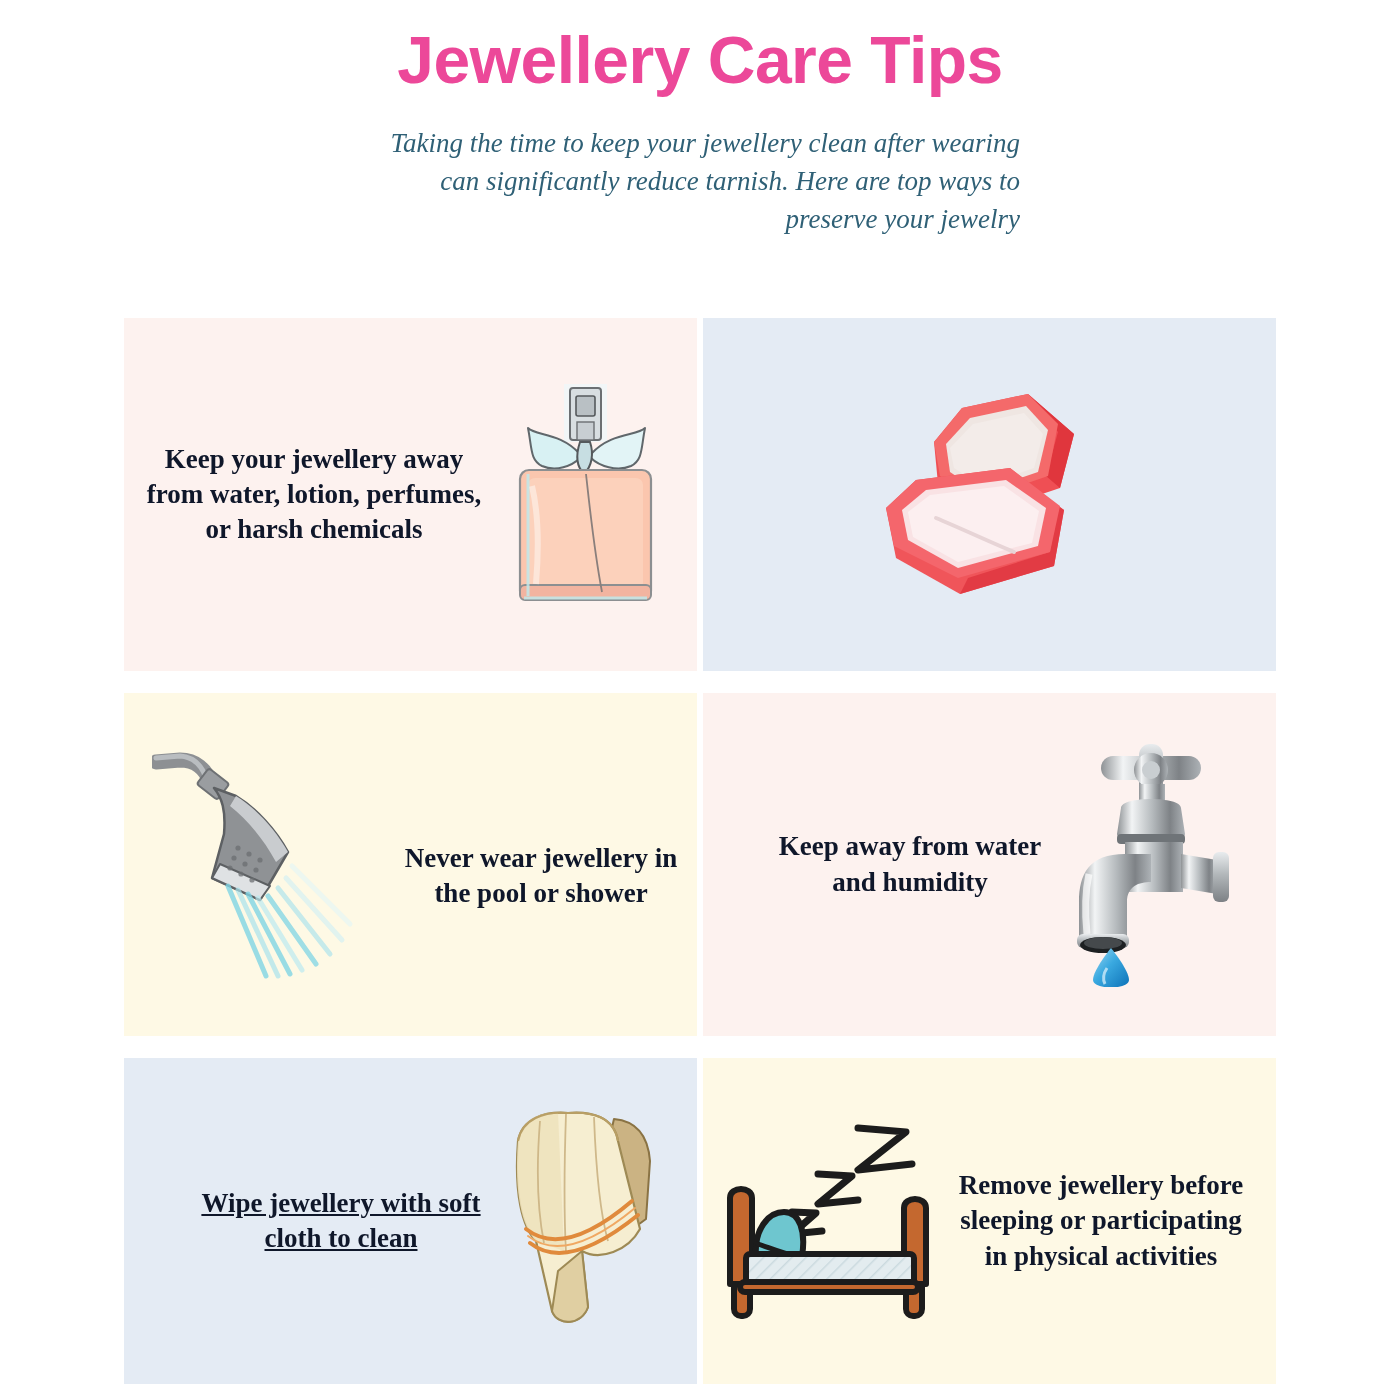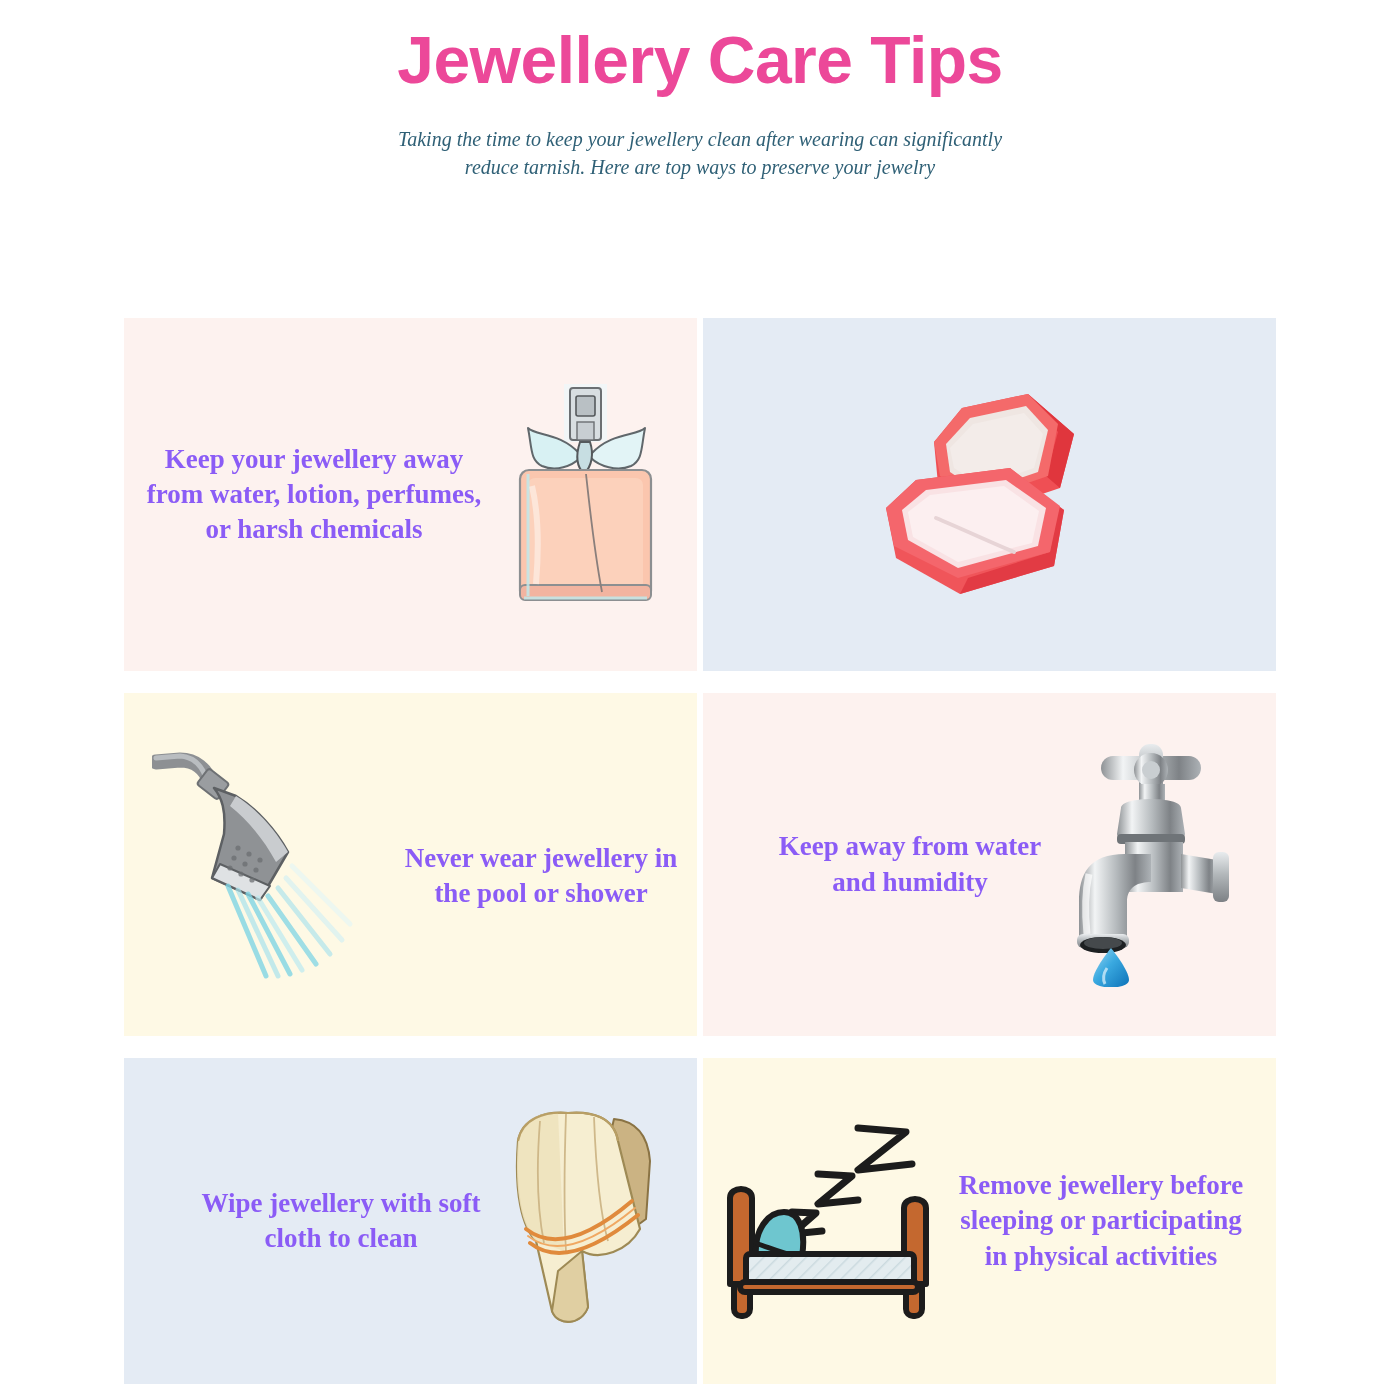--- a/index.html
+++ b/index.html
@@ -32,23 +32,24 @@
     line-height: 1.05;
     letter-spacing: -0.5px;
     color: #ec4899;
     margin: 0;
   }
   .subtitle {
     margin: 30px auto 10px auto;
     width: 640px;
     font-family: "Liberation Serif", "DejaVu Serif", serif;
     font-style: italic;
-    font-size: 20px;
+    font-size: 27px;
     line-height: 1.40;
     color: #2f6076;
+    text-align: right;
   }
 
   
   .grid {
     position: absolute;
     left: 124px;
     top: 318px;
     width: 1152px;
     display: grid;
     grid-template-columns: 573px 573px;
@@ -61,21 +62,21 @@
     display: flex;
     align-items: center;
     overflow: hidden;
   }
   .card.text-left { flex-direction: row; }
   .card.text-right { flex-direction: row-reverse; }
 
   .card-text {
     flex: 0 0 auto;
     text-align: center;
-    color: #8b5cf6;
+    color: #0f172a;
     font-family: "Liberation Serif", "DejaVu Serif", serif;
     font-weight: bold;
     font-size: 27px;
     line-height: 1.30;
   }
   .card-art {
     flex: 1 1 auto;
     display: flex;
     align-items: center;
     justify-content: center;
@@ -83,21 +84,21 @@
 
   
   .c1 .card-text { width: 340px; padding-left: 20px; }
   .c1 .card-art  { padding-right: 10px; }
   .c2 .card-text { width: 330px; padding-left: 22px; }
   .c2 .card-art  { padding-right: 8px; }
   .c3 .card-text { width: 300px; padding-right: 6px; margin-top: 23px; }
   .c3 .card-art  { padding-left: 18px; }
   .c4 .card-text { width: 290px; padding-left: 62px; }
   .c4 .card-art  { padding-right: 40px; }
-  .c5 .card-text { width: 310px; padding-left: 62px; }
+  .c5 .card-text { width: 310px; padding-left: 62px; text-decoration: underline; }
   .c5 .card-art  { padding-right: 50px; }
   .c6 .card-text { width: 290px; padding-right: 30px; text-align: center; }
   .c6 .card-art  { padding-left: 20px; }
 
   .art-svg { display: block; }
 </style>
 </head>
 <body>
 
 <div class="page">

